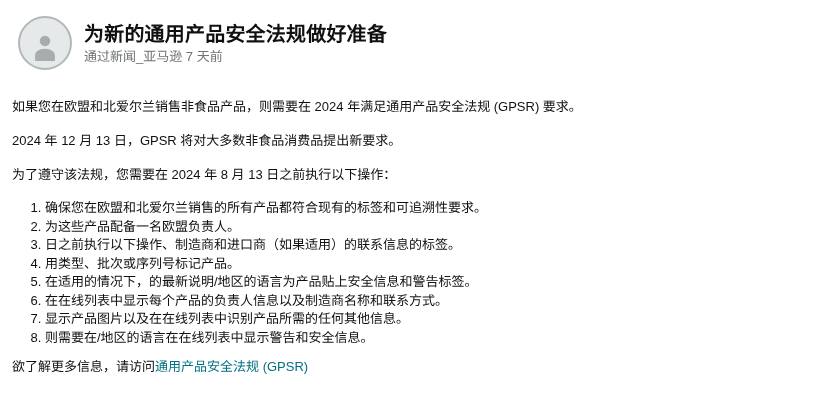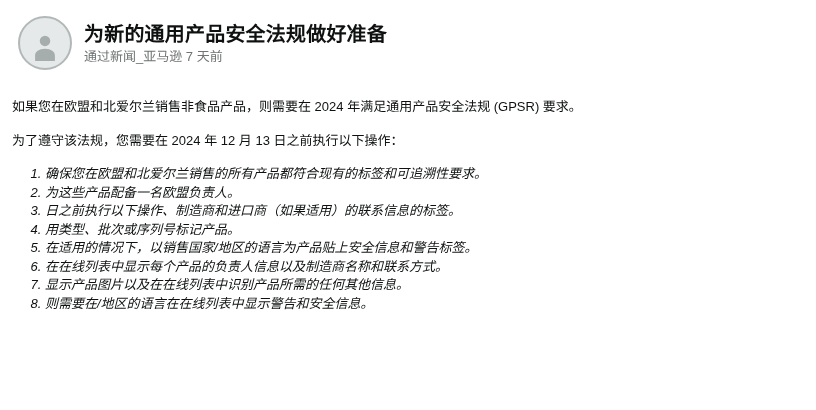--- a/index.html
+++ b/index.html
@@ -53,21 +53,20 @@
     padding: 0 16px 0 12px;
     font-size: 13px;
   }
   .article p {
     margin: 8px 0 14px;
     line-height: 20px;
   }
   .article ol {
     margin: 12px 0 10px;
     padding-left: 33px;
-    font-style: italic;
   }
   .article ol li {
     line-height: 18.5px;
   }
   a.link {
     color: var(--link, #007185);
     text-decoration: none;
     cursor: pointer;
   }
 </style>
@@ -84,26 +83,28 @@
       </svg>
     </div>
     <div class="header-text">
       <h1 class="title">为新的通用产品安全法规做好准备</h1>
       <div class="byline">通过新闻_亚马逊 7 天前</div>
     </div>
   </header>
 
   <main class="article">
     <p>如果您在欧盟和北爱尔兰销售非食品产品，则需要在 2024 年满足通用产品安全法规 (GPSR) 要求。</p>
-    <p>为了遵守该法规，您需要在 2024 年 12 月 13 日之前执行以下操作：</p>
+    <p>2024 年 12 月 13 日，GPSR 将对大多数非食品消费品提出新要求。</p>
+    <p>为了遵守该法规，您需要在 2024 年 8 月 13 日之前执行以下操作：</p>
     <ol id="requirements-list">
         <li>确保您在欧盟和北爱尔兰销售的所有产品都符合现有的标签和可追溯性要求。</li>
         <li>为这些产品配备一名欧盟负责人。</li>
         <li>日之前执行以下操作、制造商和进口商（如果适用）的联系信息的标签。</li>
         <li>用类型、批次或序列号标记产品。</li>
-        <li>在适用的情况下，以销售国家/地区的语言为产品贴上安全信息和警告标签。</li>
+        <li>在适用的情况下，的最新说明/地区的语言为产品贴上安全信息和警告标签。</li>
         <li>在在线列表中显示每个产品的负责人信息以及制造商名称和联系方式。</li>
         <li>显示产品图片以及在在线列表中识别产品所需的任何其他信息。</li>
         <li>则需要在/地区的语言在在线列表中显示警告和安全信息。</li>
       </ol>
+    <p><span>欲了解更多信息，请访问</span><a href="#" class="link">通用产品安全法规 (GPSR)</a></p>
   </main>
 
 </div>
 
 </body></html>

